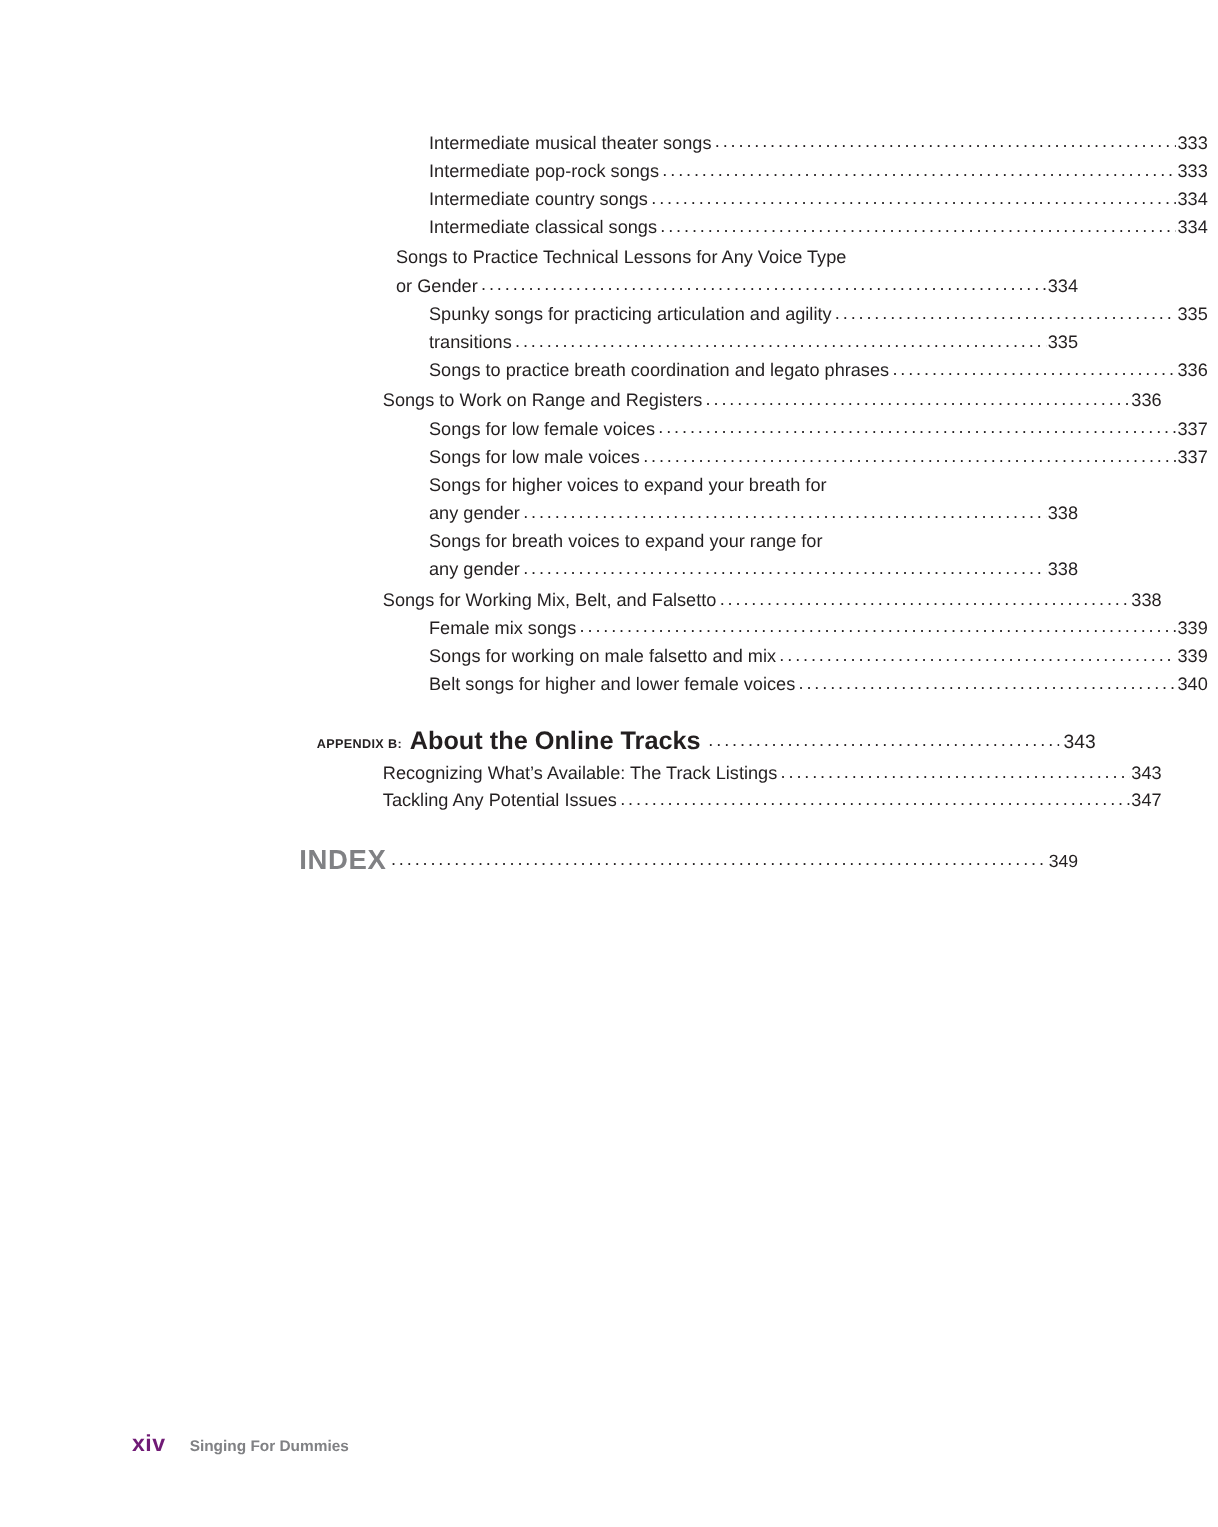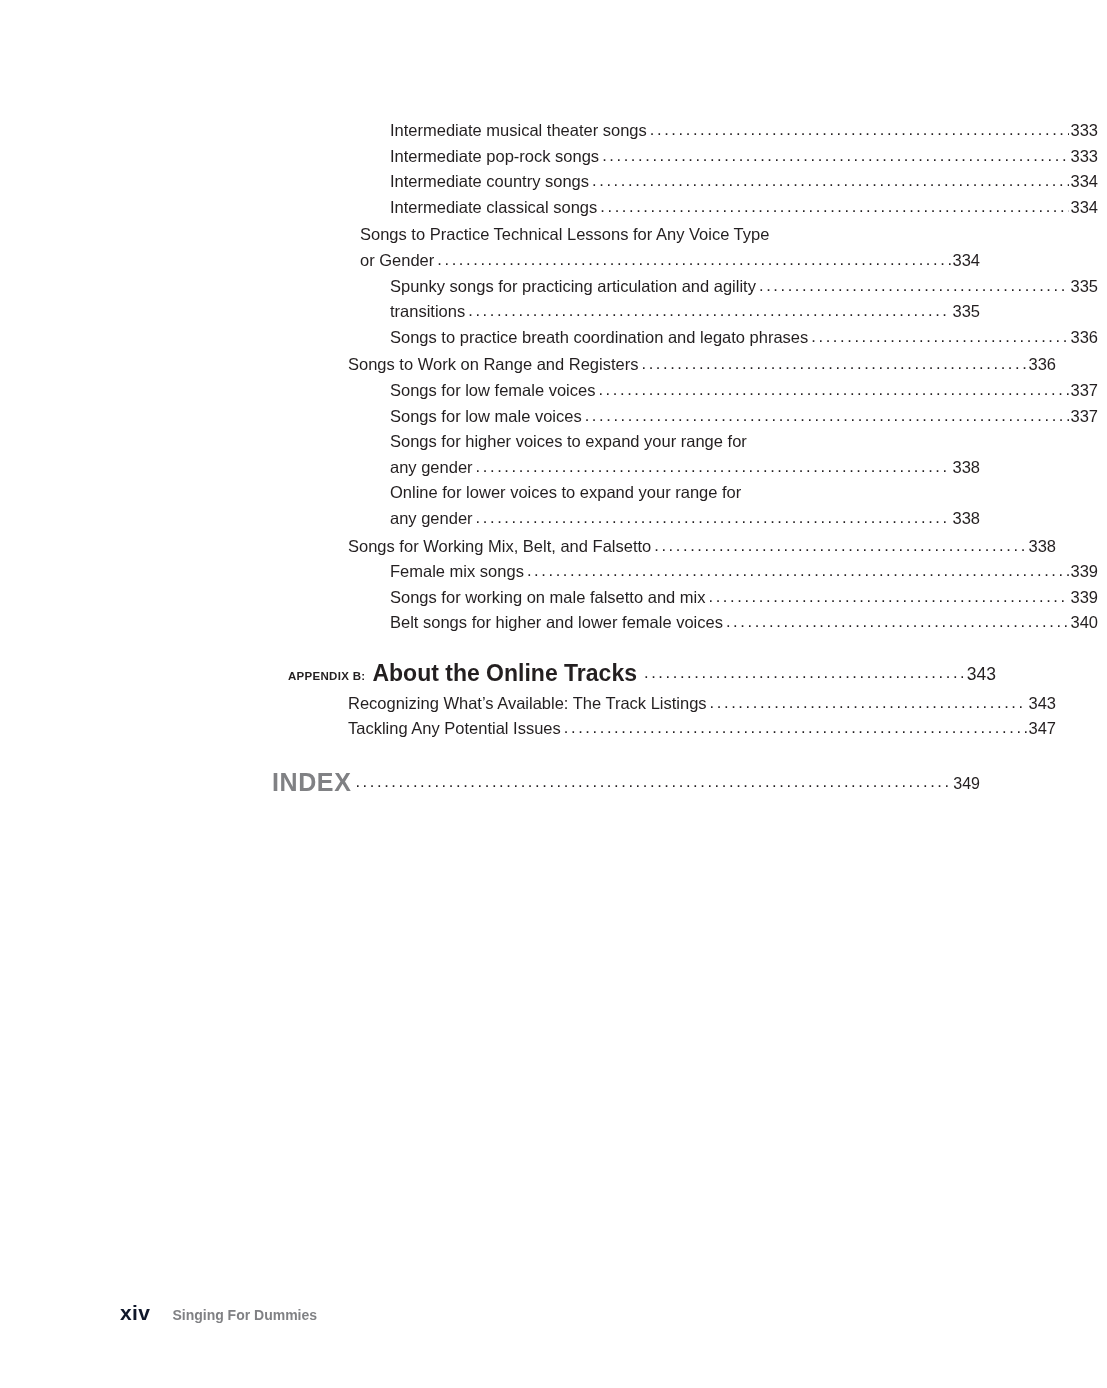--- a/index.html
+++ b/index.html
@@ -168,21 +168,21 @@
   .footer {
     position: absolute;
     left: 120px;
     bottom: 63px;
     display: flex;
     align-items: baseline;
   }
   .footer .folio {
     font-size: 21px;
     font-weight: 700;
-    color: #0f172a;
+    color: #701a75;
     letter-spacing: 0.4px;
   }
   .footer .book {
     margin-left: 22px;
     font-size: 14px;
     font-weight: 700;
     color: #808184;
   }
 </style>
 </head>
@@ -257,30 +257,30 @@
       <span class="pg">337</span>
     </div>
 
     <div class="row lvl2">
       <span class="txt">Songs for low male voices</span>
       <span class="leader"></span>
       <span class="pg">337</span>
     </div>
 
     <div class="lvl2-wrap">
-      <div class="cont">Songs for higher voices to expand your range for</div>
+      <div class="cont">Songs for higher voices to expand your breath for</div>
       <div class="row">
         <span class="txt">any gender</span>
         <span class="leader"></span>
         <span class="pg">338</span>
       </div>
     </div>
 
     <div class="lvl2-wrap">
-      <div class="cont">Online for lower voices to expand your range for</div>
+      <div class="cont">Songs for breath voices to expand your range for</div>
       <div class="row">
         <span class="txt">any gender</span>
         <span class="leader"></span>
         <span class="pg">338</span>
       </div>
     </div>
 
     <div class="row lvl1 gap-top-sm">
       <span class="txt">Songs for Working Mix, Belt, and Falsetto</span>
       <span class="leader"></span>

